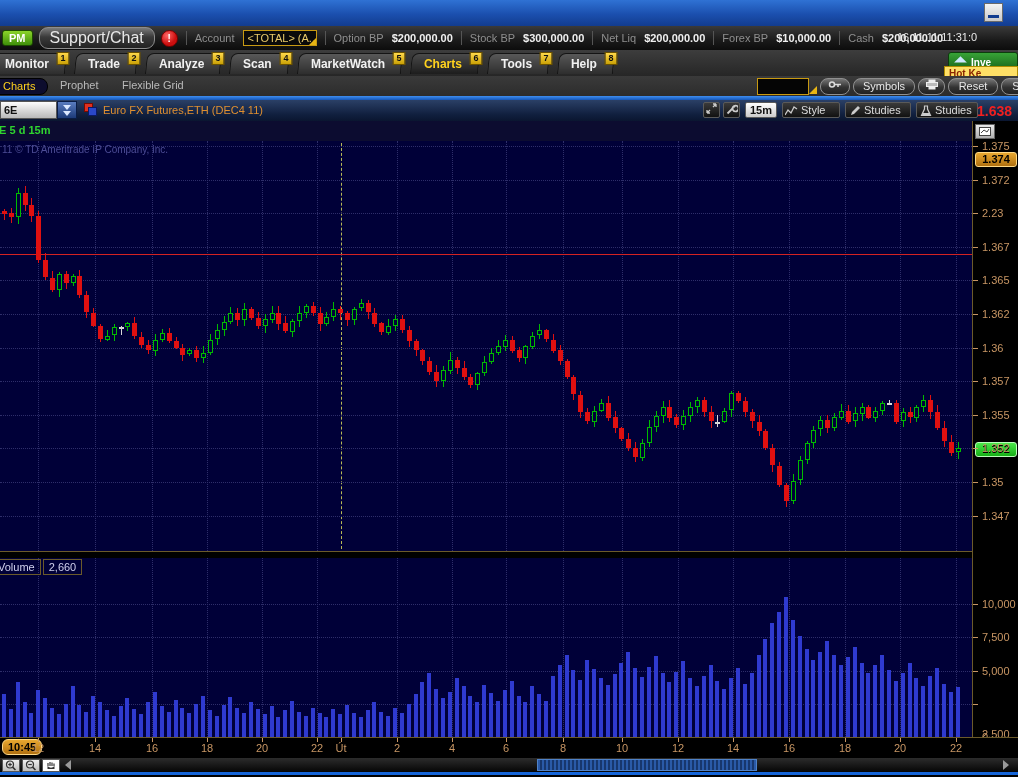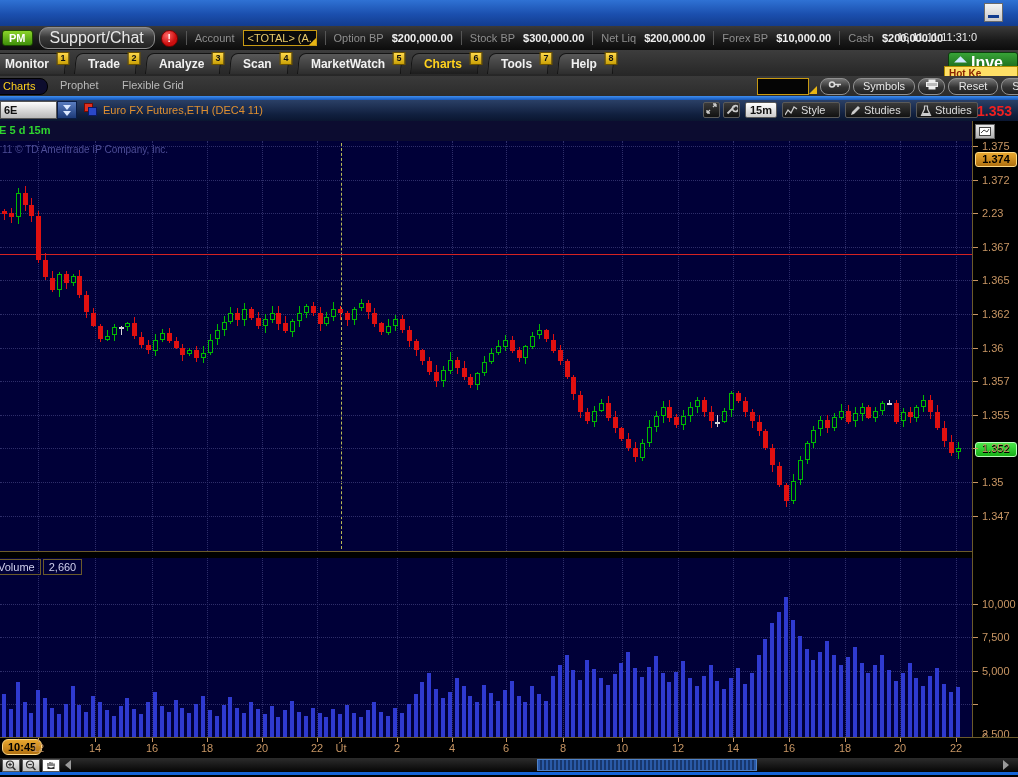--- a/index.html
+++ b/index.html
@@ -43,21 +43,21 @@
     background:linear-gradient(#585858,#2e2e2e);border:1px solid #141414;border-bottom:none;
     border-radius:7px 7px 0 0;color:#f2f2f2;font-size:12px;font-weight:bold;
     transform:skewX(-6deg);}
   .tab span{display:inline-block;transform:skewX(6deg);}
   .tab.active{background:linear-gradient(#4a4a4a,#1d1d1d);color:#ffd21e;}
   .tab .badge{position:absolute;top:-2px;right:-4px;width:11px;height:11px;transform:skewX(6deg);
     background:linear-gradient(#ffd84a,#caa106);border:1px solid #6b5200;color:#111;
     font-size:9px;font-weight:bold;text-align:center;line-height:11px;}
   #investools{left:948px;top:52px;width:70px;height:20px;
     background:linear-gradient(#37a337,#176017);border:1px solid #0c3c0c;border-radius:3px;
-    color:#fff;font-size:16px;font-weight:bold;line-height:20px;padding-left:22px;box-sizing:border-box;}
+    color:#fff;font-size:10px;font-weight:bold;line-height:20px;padding-left:22px;box-sizing:border-box;}
   #investools .arr{position:absolute;left:7px;top:5px;width:0;height:0;
     border-left:9px solid #cfe8ff;border-bottom:9px solid transparent;transform:rotate(45deg);}
   #hotkeys{left:944px;top:66px;width:74px;height:14px;background:#ffe066;border:1px solid #b08c00;
     color:#8a2400;font-size:10px;font-weight:bold;line-height:13px;padding-left:4px;box-sizing:border-box;}
 
   
   #subtabrow{left:0;top:76px;width:1018px;height:20px;background:linear-gradient(#3a3a3a,#2c2c2c);}
   .subtab{position:absolute;top:2px;height:15px;line-height:15px;font-size:11px;color:#b9b9b9;
     padding:0 12px;border-radius:8px;}
   .subtab.active{background:#0d0d2e;color:#ffd21e;border:1px solid #000;}
@@ -260,21 +260,21 @@
       </svg>
       <span>Studies</span>
     </div>
     <div class="hbtn" style="left:916px;width:62px;text-align:left;padding-left:18px;">
       <svg width="12" height="12" viewBox="0 0 12 12" style="position:absolute;left:3px;top:2px;">
         <path d="M4.5 1 L4.5 4 L1.5 10.5 L10.5 10.5 L7.5 4 L7.5 1 Z" fill="none" stroke="#ccc" stroke-width="1.2"></path>
         <path d="M3 8 L9 8 L10.5 10.5 L1.5 10.5 Z" fill="#ccc"></path>
       </svg>
       <span>Studies</span>
     </div>
-    <div id="last-red" class="abs">1.353</div>
+    <div id="last-red" class="abs">1.638</div>
   </div>
 
   <div id="datastrip" class="abs">
     <div id="strip-sym">6E 5 d 15m</div>
   </div>
 
   <div id="priceplot" class="abs">
     <div id="watermark" class="abs">11 © TD Ameritrade IP Company, Inc.</div>
   <div class="gridv" style="left: 38px; height: 410px;"></div>
       <div class="gridv" style="left: 95px; height: 410px;"></div>

